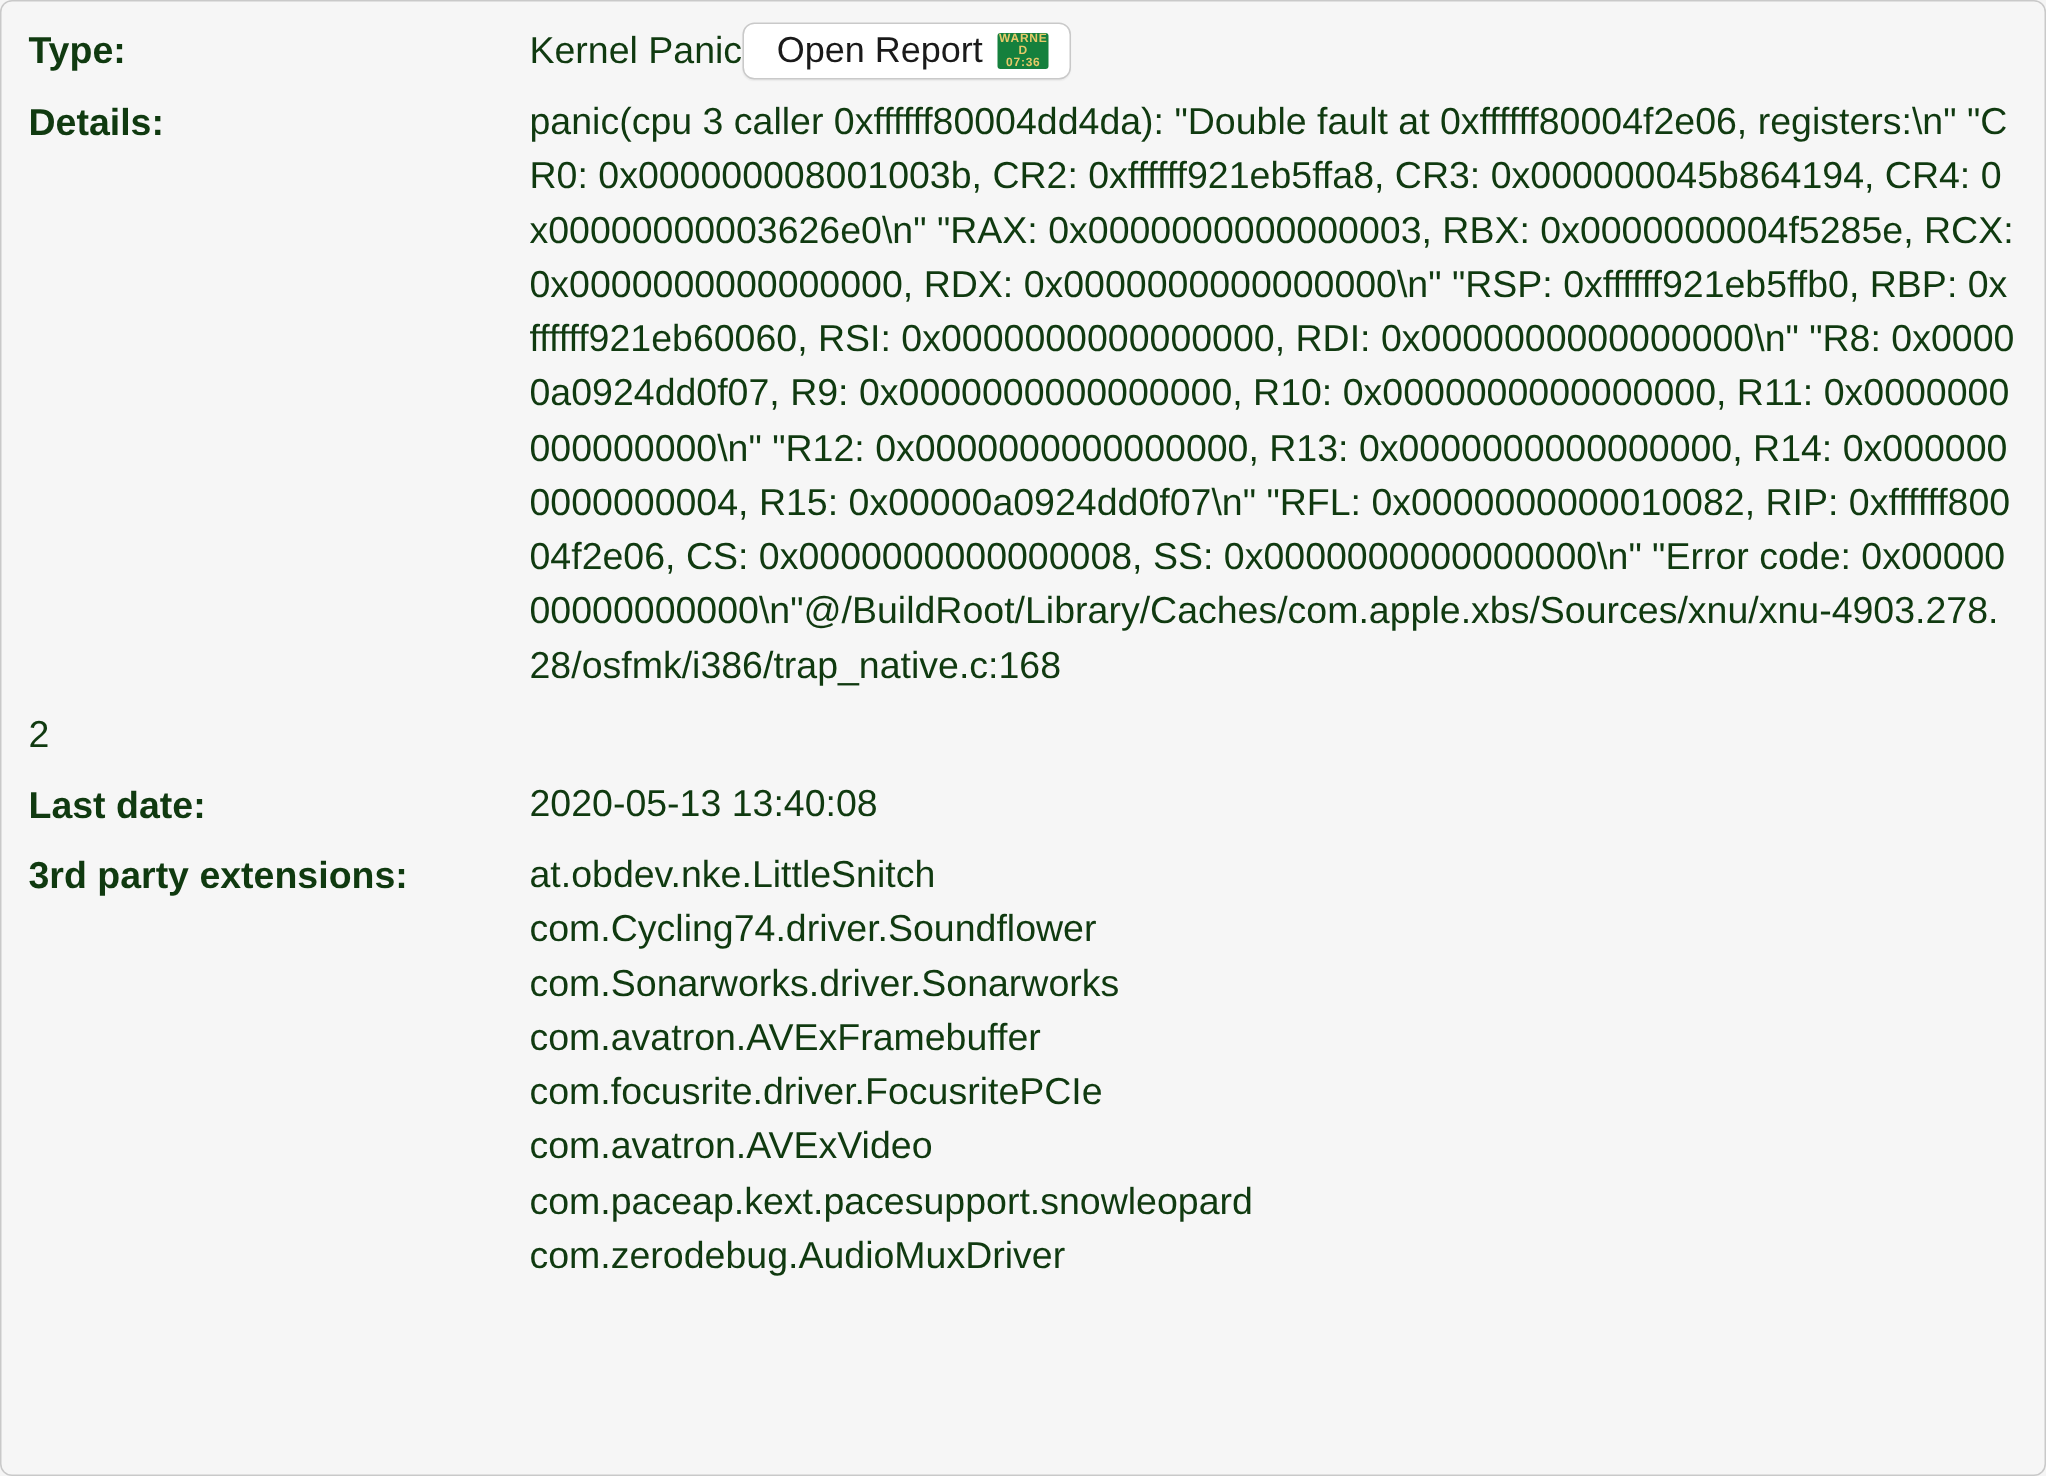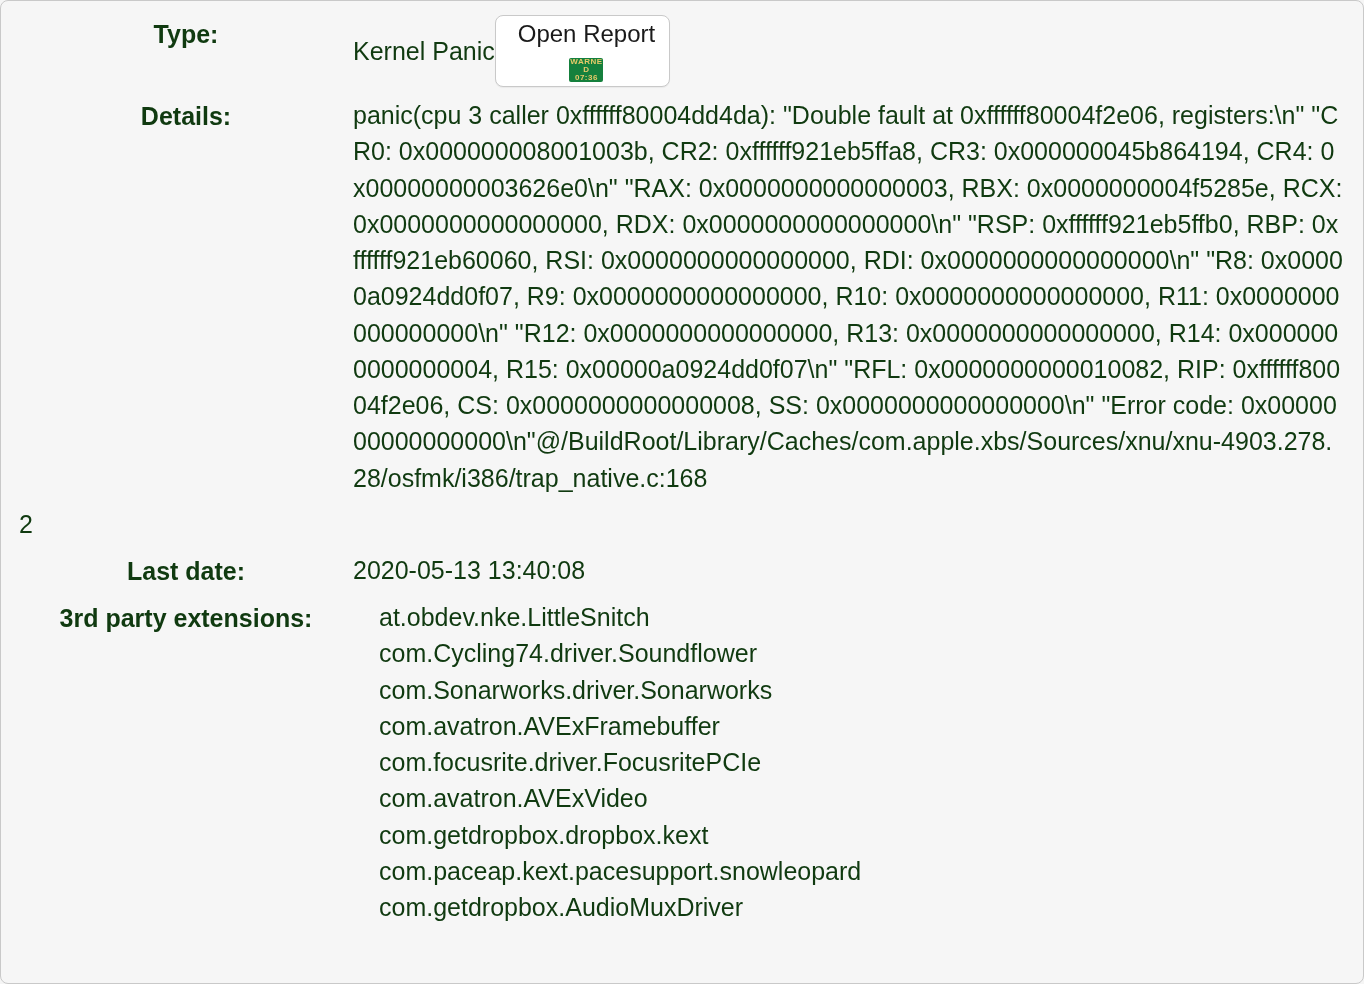--- a/index.html
+++ b/index.html
@@ -29,21 +29,20 @@
     align-items: flex-start;
     margin-bottom: 10px;
   }
   .label-col {
     flex: 0 0 334px;
     font-weight: 700;
     font-size: 25px;
     color: #103a10;
     line-height: 1.4;
     padding-top: 2px;
-    text-align: center;
   }
   .value-col {
     flex: 1;
     font-size: 25px;
     color: #103a10;
     line-height: 1.45;
     word-break: break-all;
     overflow-wrap: break-word;
   }
   .type-row .value-col {
@@ -58,21 +57,20 @@
     align-items: center;
     gap: 10px;
     background: #ffffff;
     border: 1px solid #c9c9c9;
     border-radius: 8px;
     padding: 4px 14px 4px 22px;
     font-size: 24px;
     color: #1a1a1a;
     cursor: pointer;
     box-shadow: 0 1px 1px rgba(0,0,0,0.05);
-    flex-direction: column;
   }
   .report-icon {
     display: inline-flex;
     align-items: center;
     justify-content: center;
     width: 34px;
     height: 24px;
     background: #15803d;
     border-radius: 2px;
     color: #e6c969;
@@ -88,21 +86,20 @@
     white-space: normal;
   }
   .ext-list {
     display: flex;
     flex-direction: column;
   }
   .ext-item {
     font-size: 25px;
     color: #103a10;
     line-height: 1.45;
-    margin-left: 26px;
   }
   .count-row, .lastdate-row {
     margin-top: 6px;
   }
 </style>
 </head>
 <body>
 
 <div class="panel">
 
@@ -137,20 +134,19 @@
   <div class="row extensions-row">
     <div class="label-col">3rd party extensions:</div>
     <div class="value-col">
       <div class="ext-list">
         <div class="ext-item">at.obdev.nke.LittleSnitch</div>
         <div class="ext-item">com.Cycling74.driver.Soundflower</div>
         <div class="ext-item">com.Sonarworks.driver.Sonarworks</div>
         <div class="ext-item">com.avatron.AVExFramebuffer</div>
         <div class="ext-item">com.focusrite.driver.FocusritePCIe</div>
         <div class="ext-item">com.avatron.AVExVideo</div>
-        <div class="ext-item">com.getdropbox.dropbox.kext</div>
         <div class="ext-item">com.paceap.kext.pacesupport.snowleopard</div>
-        <div class="ext-item">com.getdropbox.AudioMuxDriver</div>
+        <div class="ext-item">com.zerodebug.AudioMuxDriver</div>
       </div>
     </div>
   </div>
 
 </div>
 
 </body></html>

